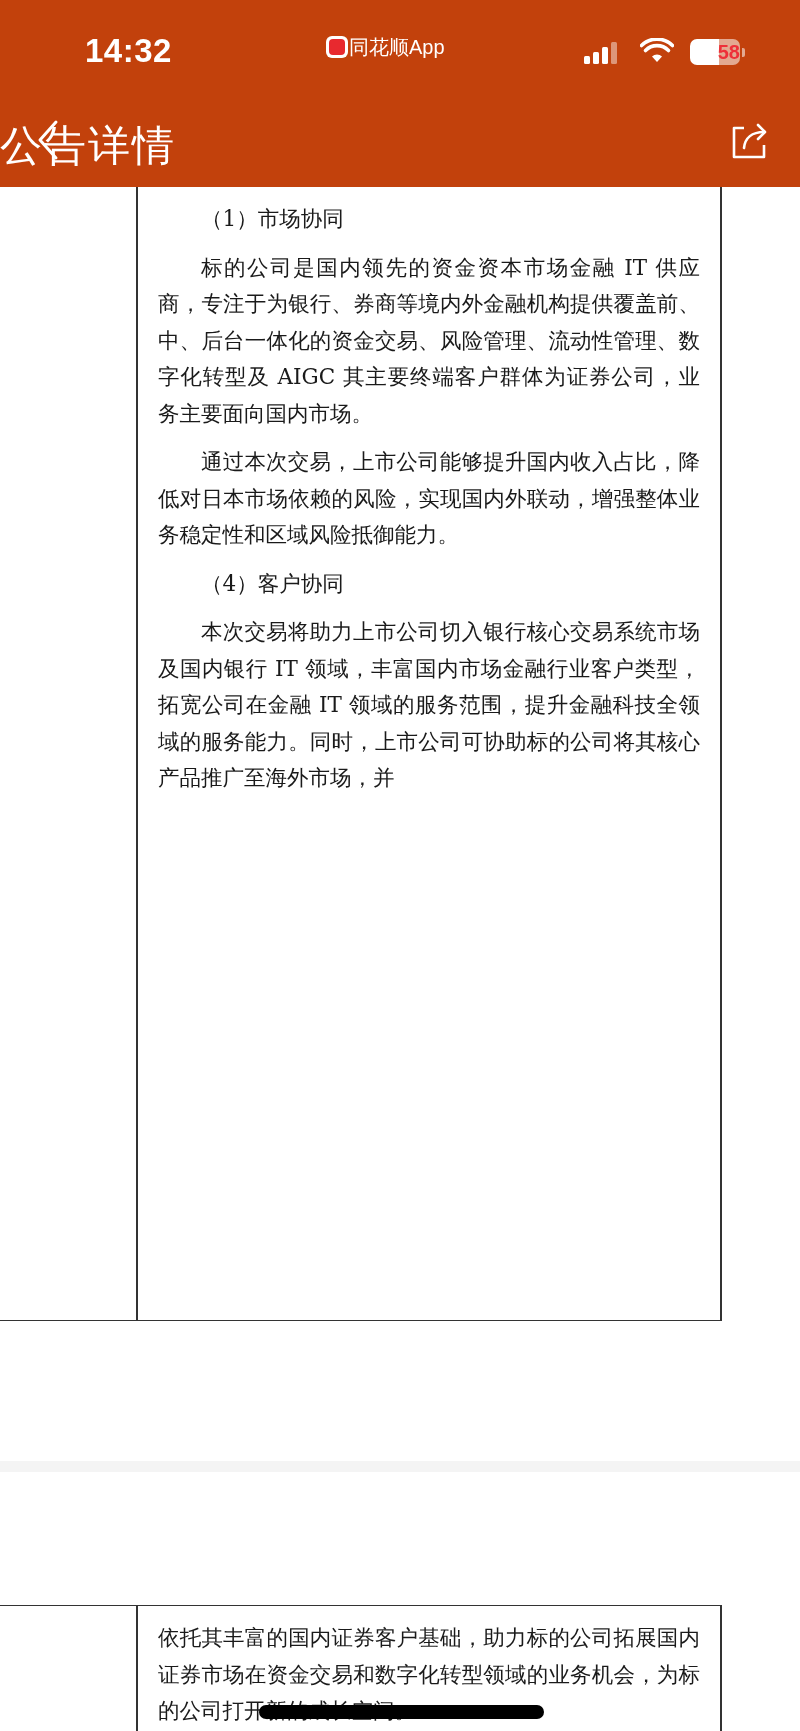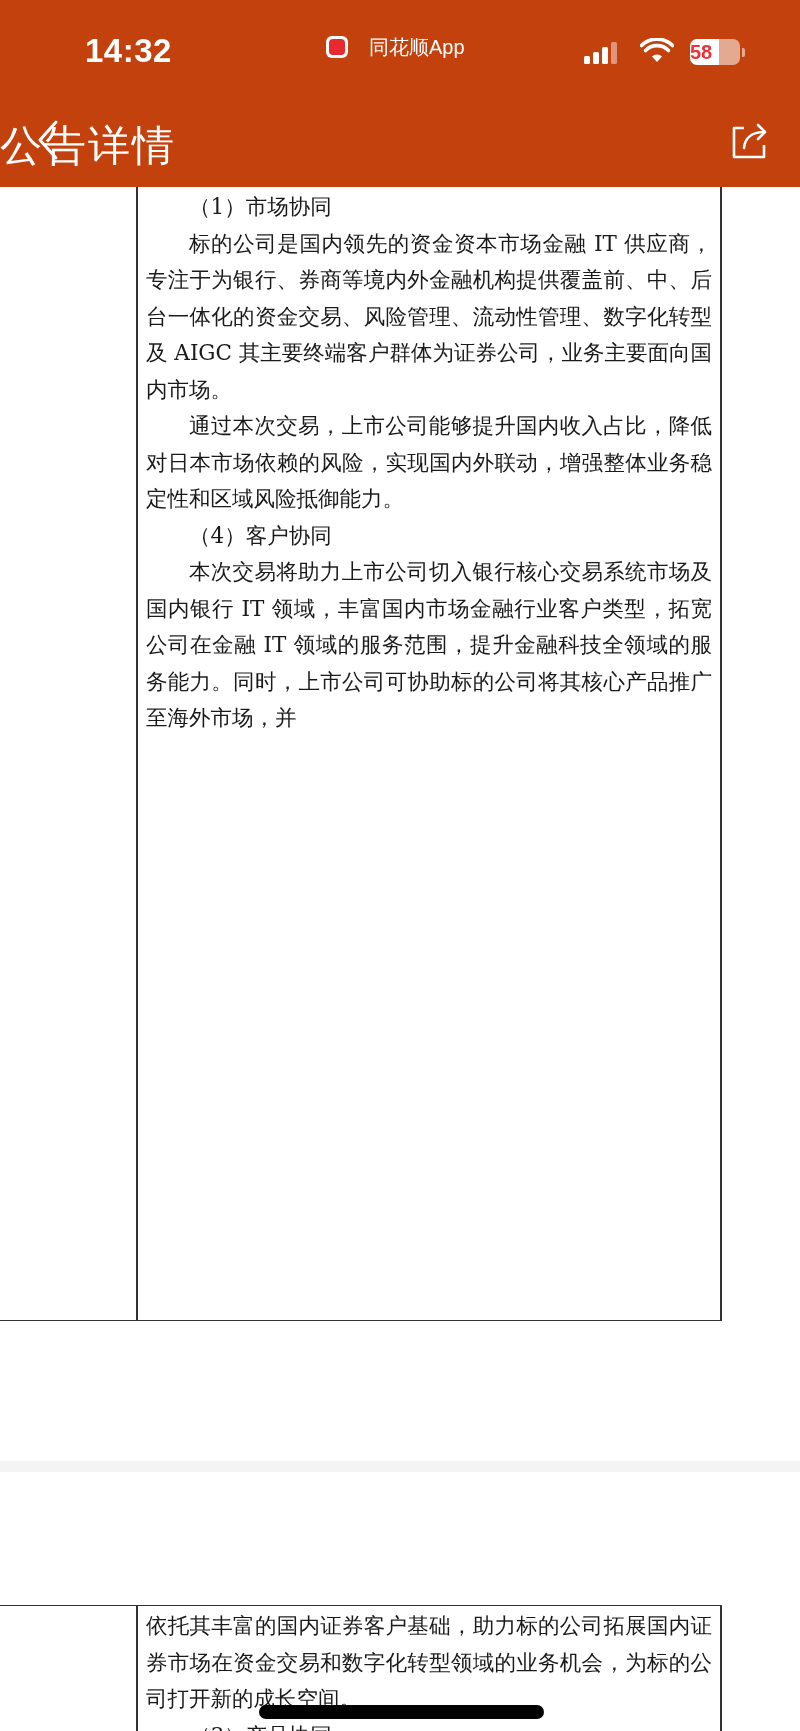--- a/index.html
+++ b/index.html
@@ -10,37 +10,37 @@
   }
   .topbar {
     position: absolute; left: 0; top: 0; width: 800px; height: 187px;
     background: #c2410c; color: #fff;
     font-family: "Liberation Sans", "DejaVu Sans", sans-serif;
   }
   .status-time {
     position: absolute; left: 85px; top: 32px; font-size: 33px; font-weight: 600; letter-spacing: 0.5px;
   }
   .status-app {
-    position: absolute; left: 326px; top: 33px; height: 28px; display: flex; align-items: center; gap: 21px;
+    position: absolute; left: 326px; top: 33px; height: 28px; display: flex; align-items: center; gap: 1px;
     font-size: 20px;
   }
   .app-logo {
     width: 22px; height: 22px; border-radius: 6px; background: #fff; position: relative;
   }
   .app-logo::after {
     content: ""; position: absolute; left: 3px; top: 3px; width: 16px; height: 16px; border-radius: 4px; background: #e8292f;
   }
   .signal { position: absolute; left: 584px; top: 42px; display: flex; align-items: flex-end; gap: 3px; }
   .signal span { display: block; width: 6px; background: #fff; border-radius: 1.5px; }
   .signal span.dim { background: rgba(255,255,255,0.45); }
   .wifi { position: absolute; left: 640px; top: 38px; width: 34px; height: 26px; }
   .battery {
     position: absolute; left: 690px; top: 39px; width: 50px; height: 26px; border-radius: 7px;
     background: linear-gradient(to right, #fff 0 58%, rgba(255,255,255,0.55) 58% 100%);
-    color: #ee3039; font-size: 20px; font-weight: 700; text-align: left; line-height: 26px;
+    color: #ee3039; font-size: 20px; font-weight: 700; text-align: right; line-height: 26px;
   }
   .battery-nub { position: absolute; left: 742px; top: 48px; width: 3px; height: 9px; border-radius: 0 2px 2px 0; background: rgba(255,255,255,0.55); }
   .nav-back { position: absolute; left: 32px; top: 118px; width: 30px; height: 44px; cursor: pointer; }
   .nav-title {
     position: absolute; left: 0; width: 660px; top: 118px; text-align: left;
     font-size: 42px; font-weight: 500; letter-spacing: 2px;
     font-family: "DejaVu Sans", sans-serif;
   }
   .nav-share { position: absolute; left: 730px; top: 120px; width: 40px; height: 40px; cursor: pointer; }
 
@@ -51,21 +51,21 @@
   .table2 {
     position: absolute; left: 0; top: 1605px; width: 722px; height: 140px;
     border-top: 1.5px solid #333;
   }
   .vline { position: absolute; top: 0; bottom: 0; width: 1.5px; background: #333; }
   .cell {
     position: absolute; left: 146px; width: 566px;
     font-size: 21.5px; line-height: 36.5px; color: #1a1a1a;
     text-align: justify;
   }
-  .cell p { margin: 0; }
+  .cell p { margin: 12px; }
   .cell p.indent { text-indent: 43px; }
   .cell p.heading { text-indent: 43px; }
   .table1 .cell { top: 2px; }
   .table2 .cell { top: 2px; }
   .sep { position: absolute; left: 0; top: 1461px; width: 800px; height: 11px; background: #f4f4f4; }
   .home-indicator {
     position: absolute; left: 259px; top: 1705px; width: 285px; height: 14px; border-radius: 7px; background: #000;
   }
 </style>
 </head>

